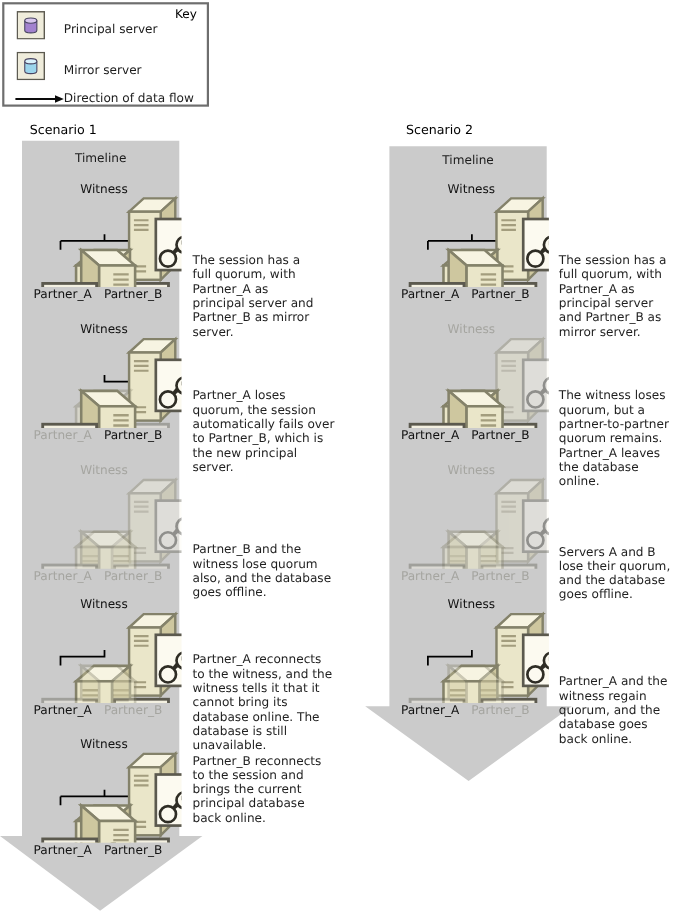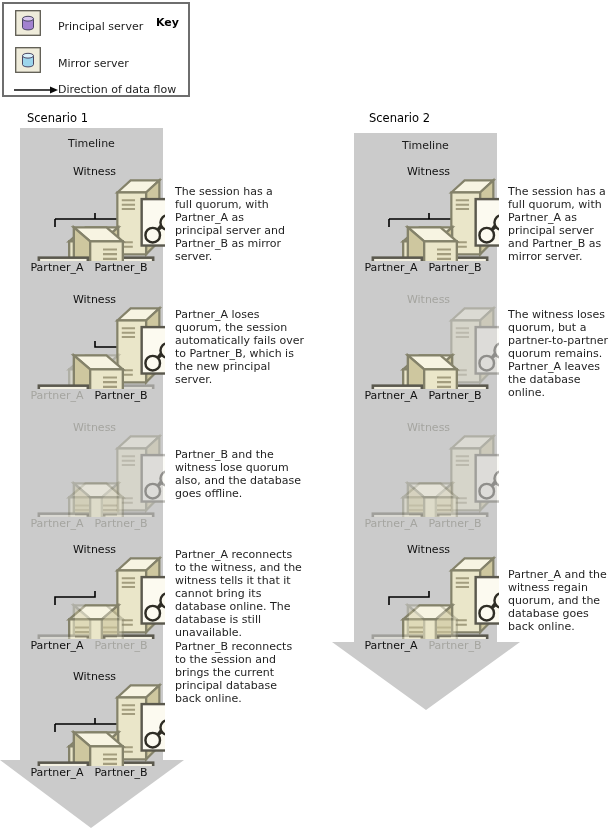--- a/index.html
+++ b/index.html
@@ -4,34 +4,34 @@
 <style>
   html,body{margin:0;padding:0;background:#fff;}
   .canvas{position:relative;width:616px;height:830px;background:#fff;overflow:hidden;
           font-family:"DejaVu Sans","Liberation Sans",sans-serif;color:#1c1c1c;}
   .abs{position:absolute;}
   
   .bands{position:absolute;left:0;top:0;width:616px;height:830px;}
   .band{fill:#cbcbcb;}
   
   .key{position:absolute;left:2px;top:2px;width:184px;height:91px;border:2px solid #6e6e6e;background:#fff;}
-  .key-title{position:absolute;right:9px;top:12px;font-size:11px;font-weight:bold;color:#000;}
+  .key-title{position:absolute;right:9px;top:2px;font-size:11px;font-weight:normal;color:#000;}
   .key-label{position:absolute;font-size:11px;color:#1c1c1c;white-space:nowrap;}
   
   .scenario-title{position:absolute;font-size:11.5px;color:#000;}
   .timeline-lbl{position:absolute;width:143px;text-align:center;font-size:11px;color:#1c1c1c;}
   .stage{position:absolute;width:146px;height:110px;padding-left:23px;}
   .stage-art{position:absolute;left:0;top:12px;width:145px;height:84px;}
   .lbl{position:absolute;font-size:11px;color:#111;text-align:center;white-space:nowrap;}
   .w-lbl{left:3px;top:0;width:143px;}
   .pa-lbl{left:0;top:96px;width:74px;}
   .pb-lbl{left:64px;top:96px;width:74px;}
   .lbl.dim{color:#a5a5a0;}
   
-  .desc{position:absolute;font-size:11px;line-height:13px;color:#1f1f1f;}
+  .desc{position:absolute;font-size:11px;line-height:13px;color:#1f1f1f;margin-top:45px;}
   
   .srv{--cb:#efede1;--ct:#fbfaf4;--cs:#8a887c;}
   .srv.principal{--cb:#a282cf;--ct:#d7c6ee;--cs:#4a4663;}
   .srv.mirror{--cb:#9cd5ec;--ct:#daf1fb;--cs:#4a4663;}
   .srv.off{opacity:.38;}
   .conn{stroke:#000;stroke-width:1.6;fill:none;}
   .flow line{stroke:#0a0a0a;stroke-width:1.4;}
   .flow polygon{fill:#0a0a0a;}
 </style>
 </head>
@@ -221,15 +221,16 @@
       <use href="#sym-witness" x="58" y="0" class="srv"></use>
       <use href="#sym-partner" x="21" y="48" class="srv principal"></use>
       <use href="#sym-partner" transform="translate(131,48) scale(-1,1)" class="srv mirror off"></use>
     </svg>
     <div class="lbl pa-lbl">Partner_A</div>
     <div class="lbl pb-lbl dim">Partner_B</div>
   </div>
 
   <div class="desc" style="left:508px;top:185px;width:108px">The session has a full quorum, with Partner_A as principal server and Partner_B as mirror server.</div>
   <div class="desc" style="left:508px;top:308px;width:112px">The witness loses quorum, but a partner-to-partner quorum remains. Partner_A leaves the database online.</div>
+  <div class="desc" style="left:508px;top:450px;width:108px">Servers A and B lose their quorum, and the database goes offline.</div>
   <div class="desc" style="left:508px;top:568px;width:106px">Partner_A and the witness regain quorum, and the database goes back online.</div>
 
 </div>
 
 </body></html>

